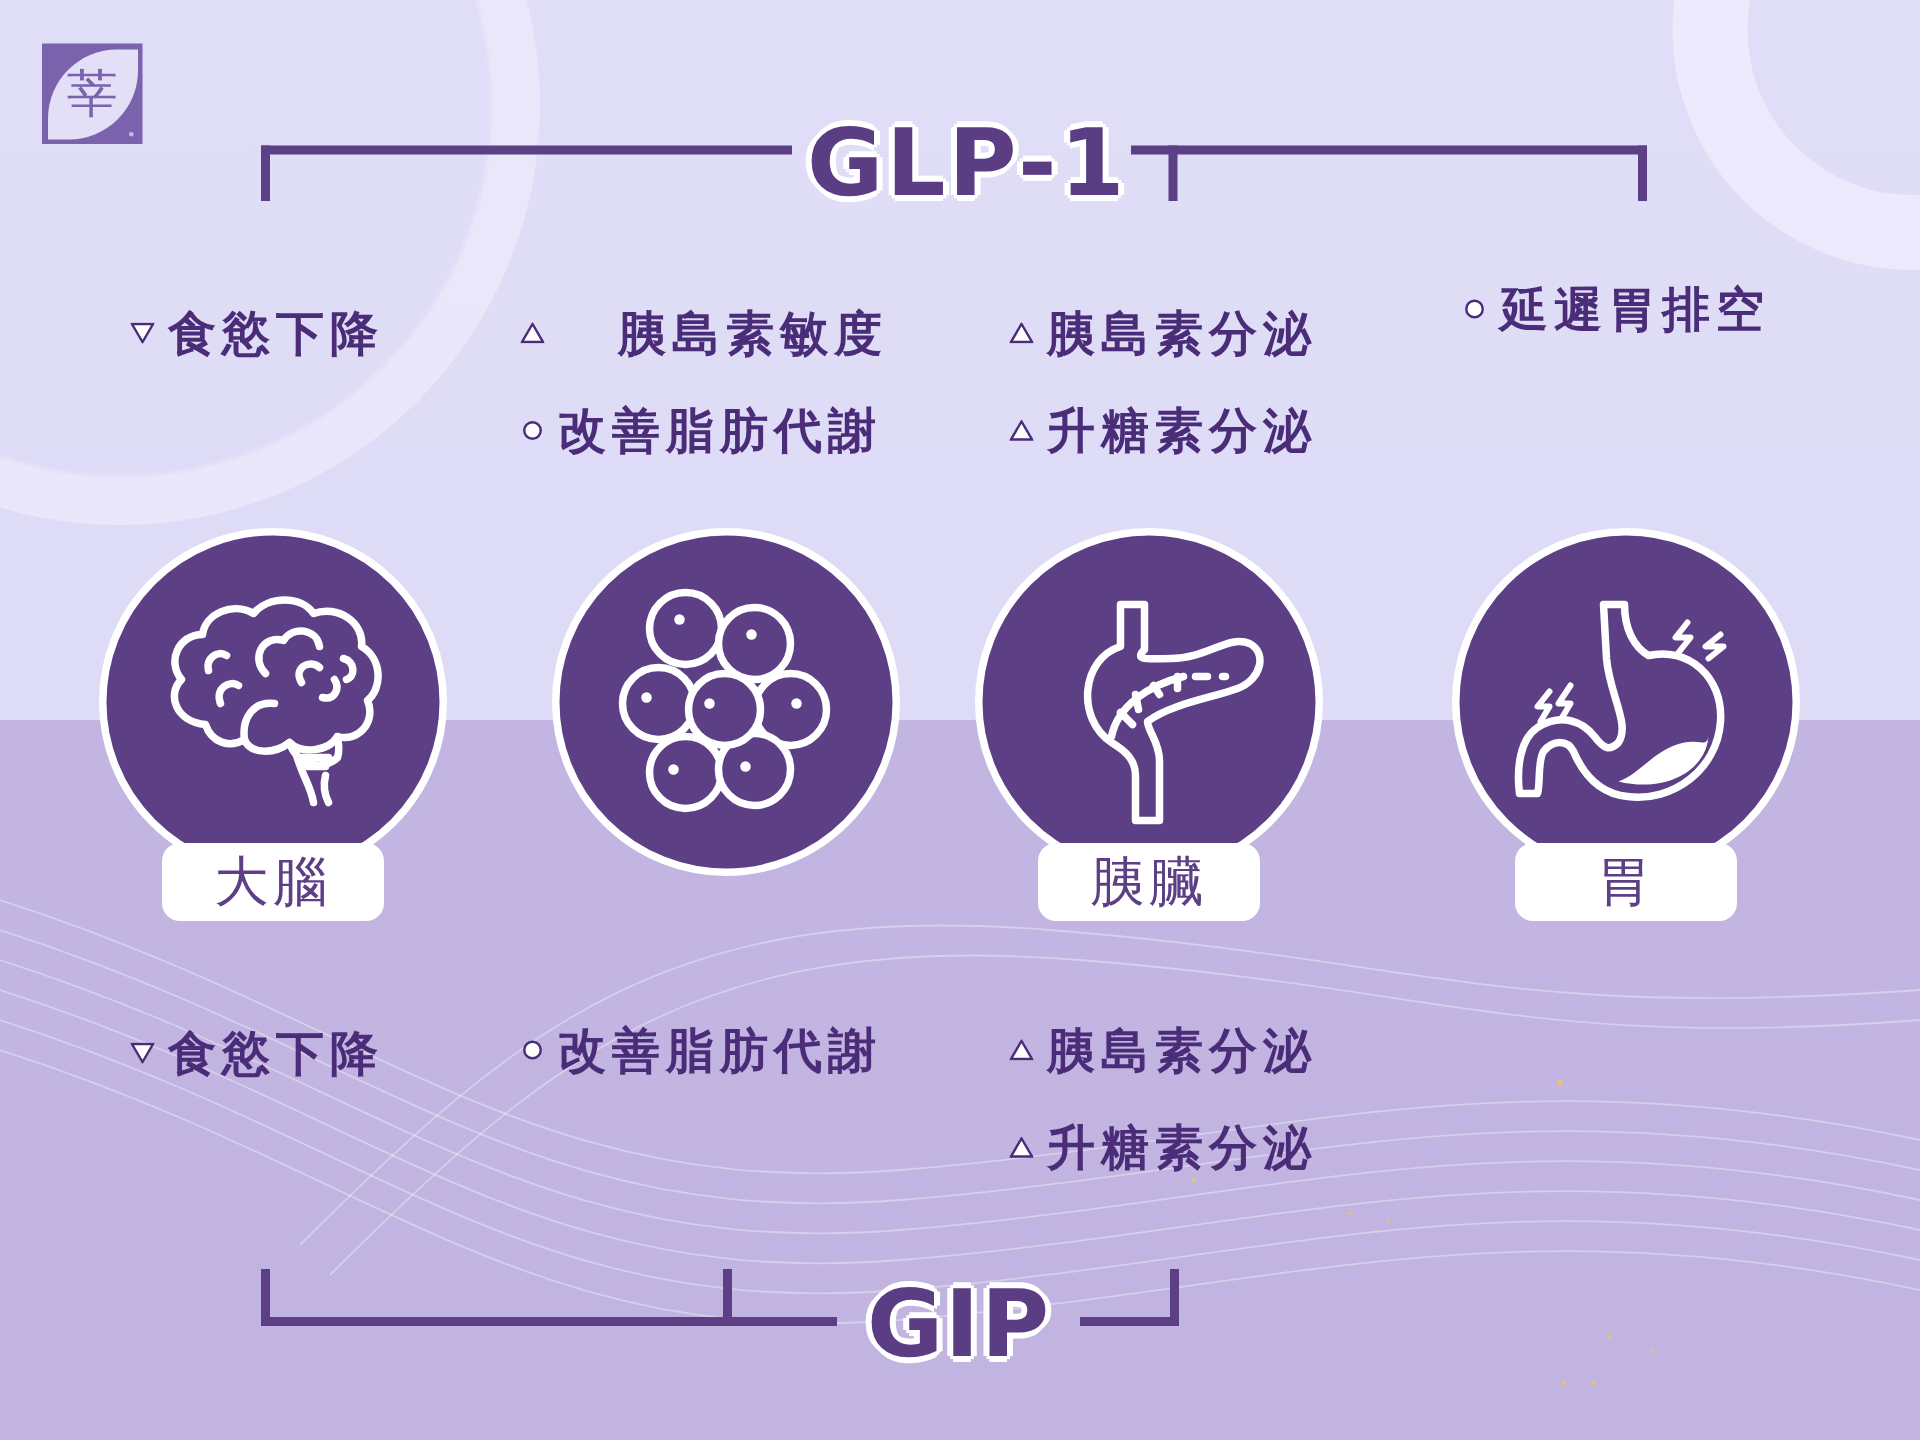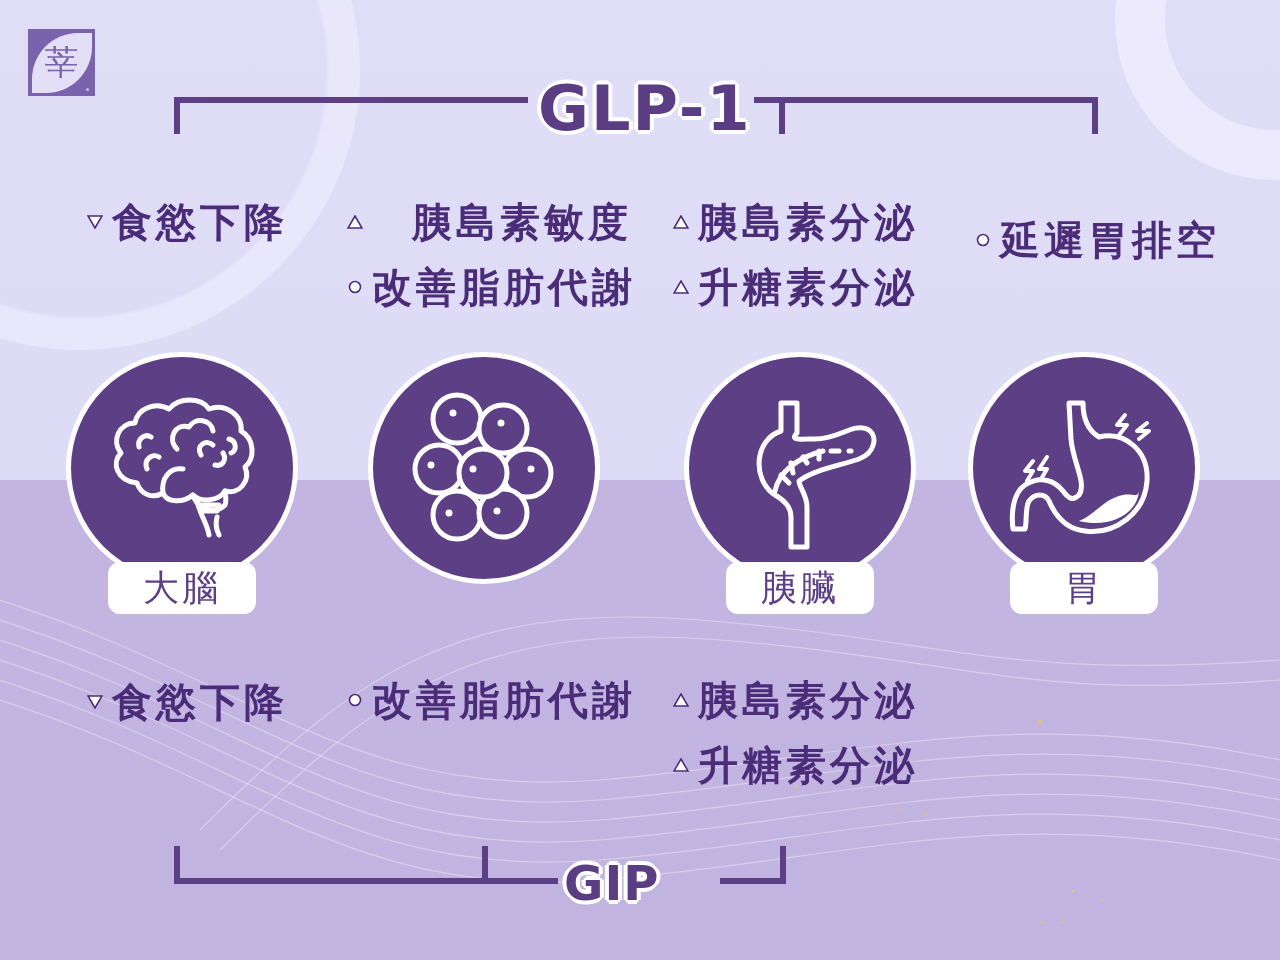--- a/index.html
+++ b/index.html
@@ -40,24 +40,24 @@
   .title {
     position: absolute; color: #5b3d84; font-weight: bold;
     font-family: "DejaVu Sans", sans-serif;
     -webkit-text-stroke: 0;
     text-shadow: 0 0 0 #fff, 3px 0 0 #fff, -3px 0 0 #fff, 0 3px 0 #fff, 0 -3px 0 #fff,
                  2px 2px 0 #fff, -2px -2px 0 #fff, 2px -2px 0 #fff, -2px 2px 0 #fff,
                  4px 0 0 #fff, -4px 0 0 #fff, 0 4px 0 #fff, 0 -4px 0 #fff;
     letter-spacing: 2px;
   }
   .glp-title { left: 538px; top: 52px; font-size: 62px; line-height: 80px; margin-top: 17px; }
-  .gip-title { left: 564px; top: 843px; font-size: 48px; line-height: 80px; letter-spacing: 1px; }
+  .gip-title { left: 578px; top: 843px; font-size: 62px; line-height: 80px; letter-spacing: 1px; }
   .effect {
     position: absolute; display: flex; align-items: center;
-    color: #4a2c78; font-size: 40px; font-weight: bold; letter-spacing: 4px; line-height: 40px;
+    color: #4a2c78; font-size: 32px; font-weight: bold; letter-spacing: 4px; line-height: 40px;
   }
   .mark { display: inline-block; width: 22px; margin-right: 6px; text-align: center; }
   .mark svg { display: block; margin: 0 auto; }
   .organ {
     position: absolute; width: 232px; height: 270px;
   }
   .organ-circle {
     position: absolute; left: 0; top: 0; width: 232px; height: 232px;
     border-radius: 50%; background: #5d3f86; border: 5px solid #ffffff;
     display: flex; align-items: center; justify-content: center;
@@ -143,21 +143,21 @@
   <span>胰島素分泌</span>
 </div>
 <div class="effect" style="left:670px; top:267px;">
   <span class="mark">
       <svg width="16" height="14" viewBox="0 0 16 14">
         <path d="M1 13 H15 L8 1 Z" fill="#fff" stroke="#4a2c78" stroke-width="1.6"></path>
       </svg>
     </span>
   <span>升糖素分泌</span>
 </div>
-<div class="effect" style="left:972px; top:220px;">
+<div class="effect" style="left:972px; top:186px;">
   <span class="mark">
       <svg width="14" height="14" viewBox="0 0 14 14">
         <circle cx="7" cy="7" r="5.5" fill="#fff" stroke="#4a2c78" stroke-width="1.6"></circle>
       </svg>
     </span>
   <span>延遲胃排空</span>
 </div>
 
 <div class="organ" style="left:66px; top:352px;">
   <div class="organ-circle">
@@ -200,21 +200,21 @@
         <circle cx="32" cy="82" r="3.5"></circle>
           <circle cx="132" cy="86" r="3.5"></circle>
         <circle cx="50" cy="130" r="3.5"></circle>
           <circle cx="98" cy="128" r="3.5"></circle>
         <circle cx="74" cy="86" r="3.5"></circle>
       </g>
     </svg>
   </div>
 </div>
 
-<div class="organ" style="left:684px; top:352px;">
+<div class="organ" style="left:650px; top:352px;">
   <div class="organ-circle">
     <svg width="170" height="170" viewBox="0 0 170 170">
       <g fill="none" stroke="#fff" stroke-width="5" stroke-linejoin="round" stroke-linecap="round">
         <path d="M66 20 V 48 C 40 56, 36 96, 60 112 C 70 118, 76 124, 76 134 V 164 H 92 V 124 C 92 112, 84 104, 84 98 C 100 86, 128 82, 144 76 C 160 70, 164 52, 152 46 C 138 40, 124 56, 100 56 C 86 56, 74 58, 82 50 V 20 Z"></path>
         <path d="M60 108 C 64 88, 84 74, 108 68"></path>
         <path d="M66 92 L 74 100"></path>
           <path d="M76 80 L 78 90"></path>
           <path d="M88 74 L 92 80"></path>
           <path d="M104 68 L 104 76"></path>
         <path d="M116 68 L 124 68"></path>

